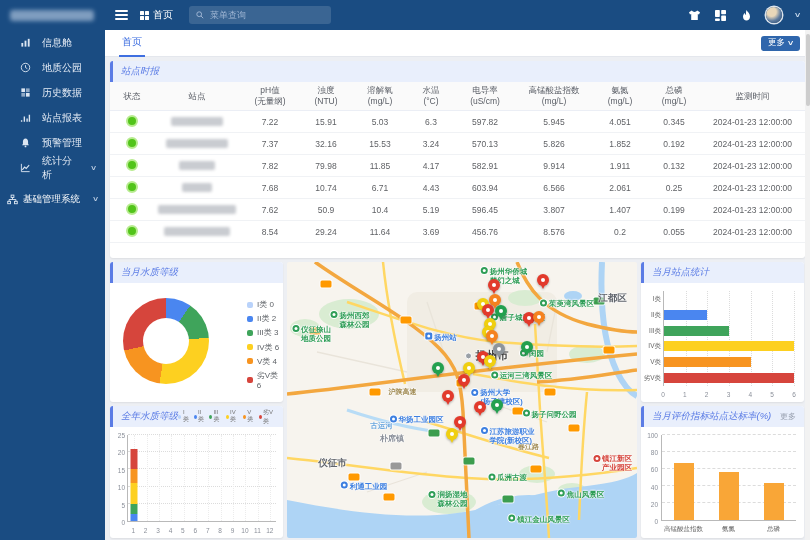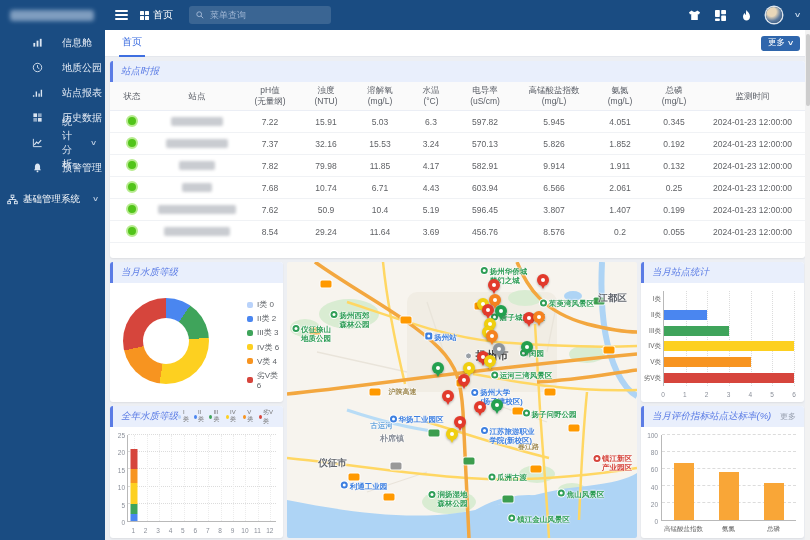--- a/index.html
+++ b/index.html
@@ -6,21 +6,21 @@
   .app{position:relative;width:810px;height:540px;overflow:hidden;background:#edeff3;
        font-family:"Liberation Sans",sans-serif;-webkit-font-smoothing:antialiased;}
   
   .sidebar{position:absolute;left:0;top:0;width:105px;height:540px;background:#1a4c82;color:#dfe8f3;z-index:5;}
   .logo{height:30px;display:flex;align-items:center;padding:0 10px;}
   .logo-blur{width:84px;height:11px;border-radius:3px;background:#8aa6c6;filter:blur(2px);opacity:.9;}
   .menu-parent{display:flex;align-items:center;gap:5px;height:26px;margin-top:6px;padding:0 7px;font-size:9.5px;color:#fff;cursor:pointer;}
   .menu-parent .gi{width:11px;height:11px;flex:0 0 11px;}
   .menu-parent .plabel{white-space:nowrap;letter-spacing:0;}
   .chev{margin-left:auto;font-size:7px;color:#c3d2e6;transform:scaleX(1.4);}
-  .menu-child{display:flex;align-items:center;gap:19px;height:25px;padding-left:20px;font-size:10px;color:#e4ebf5;cursor:pointer;margin-left:12px;}
+  .menu-child{display:flex;align-items:center;gap:11px;height:25px;padding-left:20px;font-size:10px;color:#e4ebf5;cursor:pointer;}
   .menu-child .mi{width:11px;height:11px;flex:0 0 11px;}
   .menu-child .chev{margin-right:9px;}
   
   .topbar{position:absolute;left:105px;top:0;right:0;height:30px;background:#1a4c82;display:flex;align-items:center;color:#fff;z-index:4;}
   .hamburger{width:13px;margin:0 12px 0 10px;display:flex;flex-direction:column;gap:2.4px;cursor:pointer;}
   .hamburger i{display:block;height:1.7px;background:#fff;border-radius:1px;}
   .home-chip{display:flex;align-items:center;gap:4px;font-size:10px;cursor:pointer;}
   .gridic{width:9px;height:9px;display:grid;grid-template-columns:4px 4px;grid-template-rows:4px 4px;gap:1px;}
   .gridic i{background:#fff;border-radius:.5px;}
   .searchbox{display:flex;align-items:center;gap:4px;margin-left:16px;width:128px;height:18px;
@@ -131,47 +131,47 @@
           </div>
           <div class="menu-child">
             <span class="mi"><svg width="11" height="11" viewBox="0 0 12 12" fill="none" stroke="#dce6f2" stroke-width="1">
                 <circle cx="6" cy="6" r="4.6"></circle>
                 <path d="M6 3.4 V6 L8 7.3"></path>
               </svg></span>
             <span class="ml">地质公园</span>
           </div>
           <div class="menu-child">
             <span class="mi"><svg width="11" height="11" viewBox="0 0 12 12" fill="#dce6f2">
-                <path d="M1.5 10.5 V9 L3 9 V10.5 Z M4.5 10.5 V5 L6 5 V10.5 Z M7.5 10.5 V7 L9 7 V10.5 Z M10 10.5 V3 L11.5 3 V10.5 Z" transform="translate(-0.5,0)"></path>
-              </svg></span>
-            <span class="ml">站点报表</span>
-          </div>
-          <div class="menu-child">
-            <span class="mi"><svg width="11" height="11" viewBox="0 0 12 12" fill="#dce6f2">
                 <rect x="1.5" y="1.5" width="4" height="4"></rect>
                 <rect x="6.5" y="1.5" width="4" height="4" opacity=".6"></rect>
                 <rect x="1.5" y="6.5" width="4" height="4" opacity=".6"></rect>
                 <rect x="6.5" y="6.5" width="4" height="4"></rect>
               </svg></span>
             <span class="ml">历史数据</span>
+          </div>
+          <div class="menu-child">
+            <span class="mi"><svg width="11" height="11" viewBox="0 0 12 12" fill="#dce6f2">
+                <path d="M1.5 10.5 V9 L3 9 V10.5 Z M4.5 10.5 V5 L6 5 V10.5 Z M7.5 10.5 V7 L9 7 V10.5 Z M10 10.5 V3 L11.5 3 V10.5 Z" transform="translate(-0.5,0)"></path>
+              </svg></span>
+            <span class="ml">站点报表</span>
+          </div>
+          <div class="menu-child">
+            <span class="mi"><svg width="11" height="11" viewBox="0 0 12 12" fill="#dce6f2">
+                <path d="M6 1.5 C4.2 1.5 3.2 3 3.2 5 L3.2 7.3 L2.3 9 L9.7 9 L8.8 7.3 L8.8 5 C8.8 3 7.8 1.5 6 1.5 Z"></path>
+                <circle cx="6" cy="10.3" r="1"></circle>
+              </svg></span>
+            <span class="ml">预警管理</span>
           </div>
           <div class="menu-child">
             <span class="mi"><svg width="11" height="11" viewBox="0 0 12 12" fill="none" stroke="#dce6f2" stroke-width="1.2">
                 <path d="M1.5 10.5 H10.5 M1.5 10.5 V2" stroke-width="1"></path>
                 <path d="M2.5 8.5 L5 5.5 L6.8 7 L10 3.5"></path>
               </svg></span>
             <span class="ml">统计分析</span>
             <span class="chev">∨</span>
-          </div>
-          <div class="menu-child">
-            <span class="mi"><svg width="11" height="11" viewBox="0 0 12 12" fill="#dce6f2">
-                <path d="M6 1.5 C4.2 1.5 3.2 3 3.2 5 L3.2 7.3 L2.3 9 L9.7 9 L8.8 7.3 L8.8 5 C8.8 3 7.8 1.5 6 1.5 Z"></path>
-                <circle cx="6" cy="10.3" r="1"></circle>
-              </svg></span>
-            <span class="ml">预警管理</span>
           </div>
         </div>
       <div class="menu-parent">
         <span class="gi">
           <svg width="11" height="11" viewBox="0 0 12 12" stroke="#dce6f2" stroke-width="1" fill="none">
               <rect x="4.5" y="1.2" width="3" height="2.6"></rect>
               <rect x="0.8" y="8" width="3" height="2.6"></rect>
               <rect x="8.2" y="8" width="3" height="2.6"></rect>
               <path d="M6 3.8 V6 M2.3 8 V6 H9.7 V8"></path>
             </svg>

